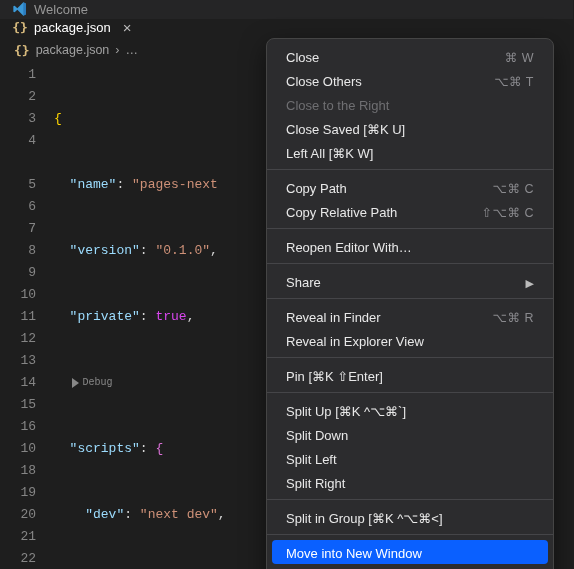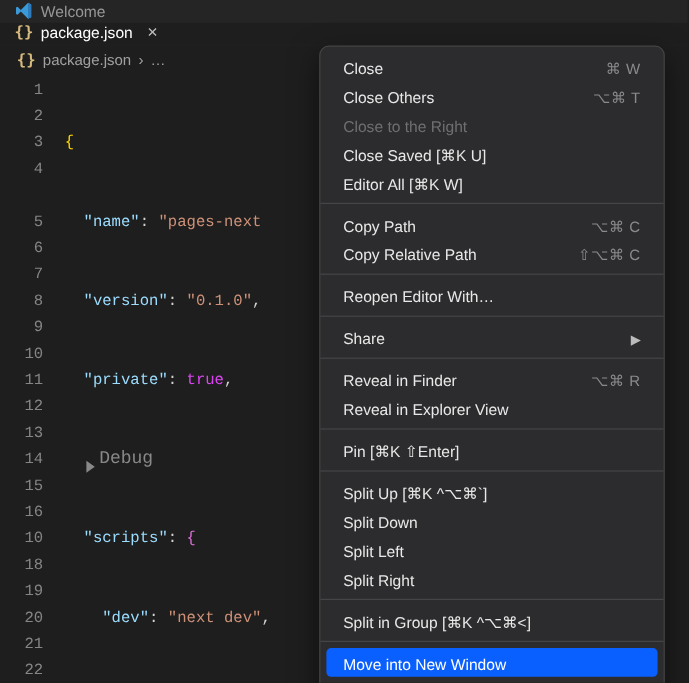--- a/index.html
+++ b/index.html
@@ -65,23 +65,23 @@
   .code { flex: 1; white-space: pre; }
   .code div.line { height: 22px; }
   .tok-brace-y { color: #ffd700; }
   .tok-brace-p { color: #da70d6; }
   .tok-key { color: #9cdcfe; }
   .tok-str { color: #ce9178; }
   .tok-punc { color: #d4d4d4; }
   .tok-bool { color: #d946ef; }
   .debug-pill {
     color: #888;
-    font-size: 15px;
+    font-size: 10px;
     display: inline-flex;
-    align-items: flex-end;
+    align-items: center;
     gap: 4px;
     padding-left: 2px;
   }
   .debug-pill .tri {
     display: inline-block;
     width: 0; height: 0;
     border-left: 7px solid #888;
     border-top: 5px solid transparent;
     border-bottom: 5px solid transparent;
   }
@@ -203,21 +203,21 @@
       <span>Close Others</span>
       <span class="shortcut">⌥⌘ T</span>
     </div>
   <div class="menu-item disabled">
       <span>Close to the Right</span>
     </div>
   <div class="menu-item">
       <span>Close Saved [⌘K U]</span>
     </div>
   <div class="menu-item">
-      <span>Editor All [⌘K W]</span>
+      <span>Left All [⌘K W]</span>
     </div>
   <div class="menu-sep"></div>
   <div class="menu-item">
       <span>Copy Path</span>
       <span class="shortcut">⌥⌘ C</span>
     </div>
   <div class="menu-item">
       <span>Copy Relative Path</span>
       <span class="shortcut">⇧⌥⌘ C</span>
     </div>

